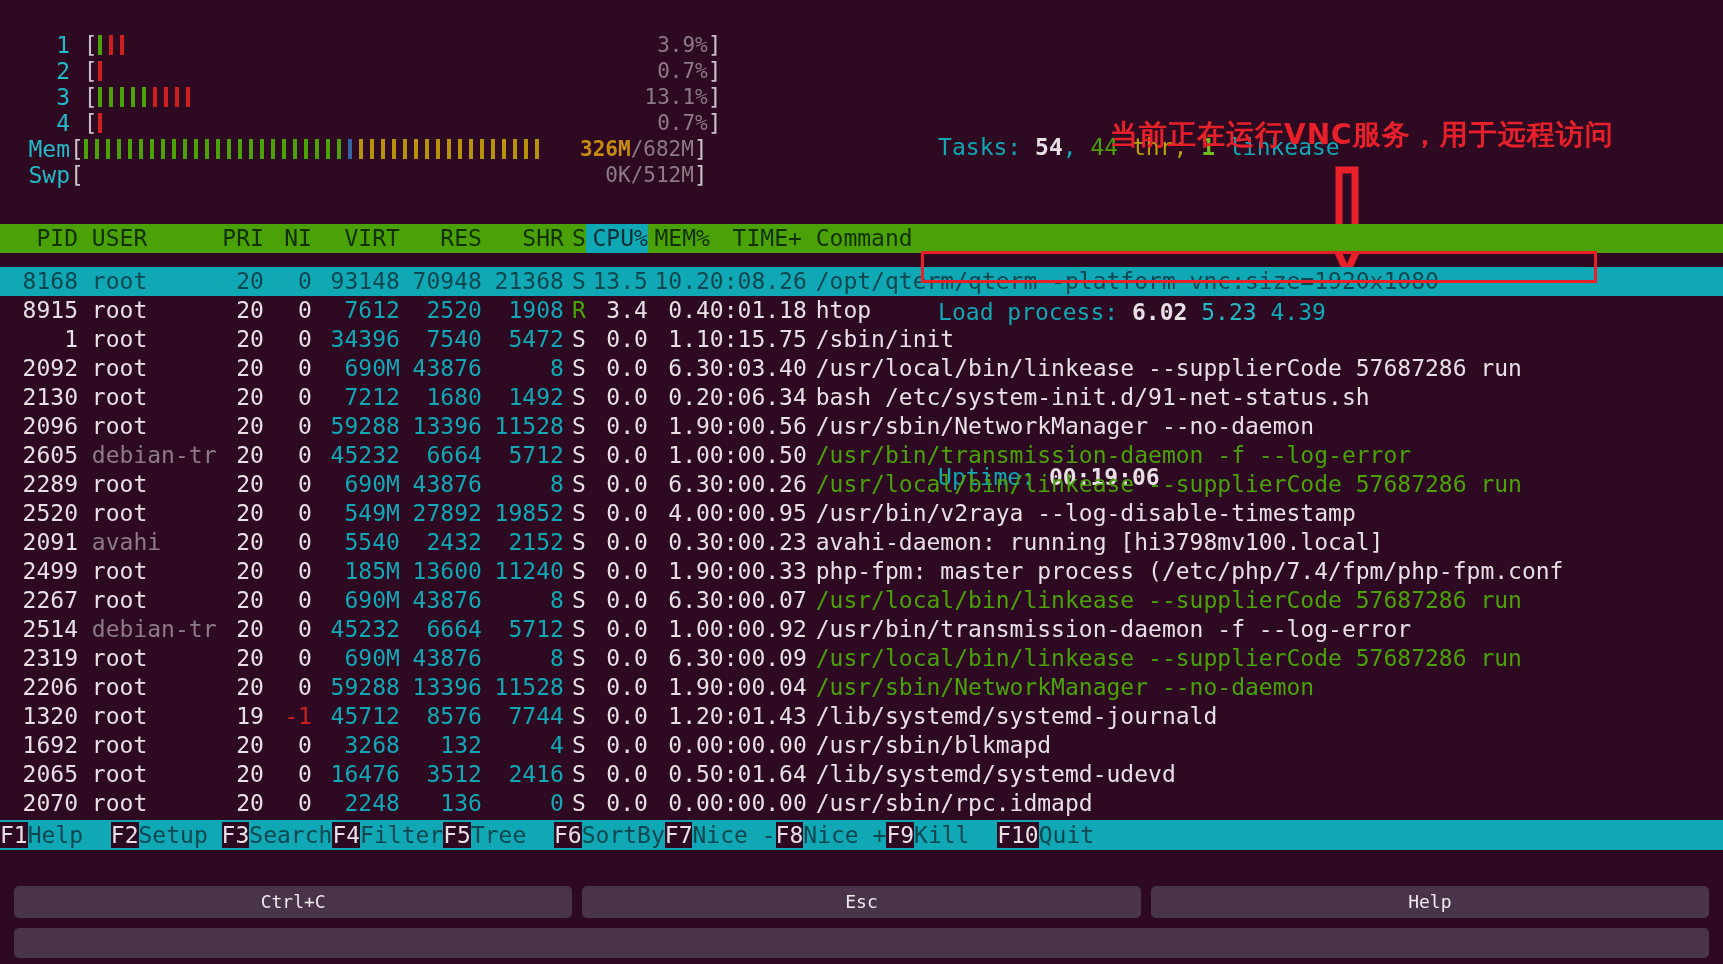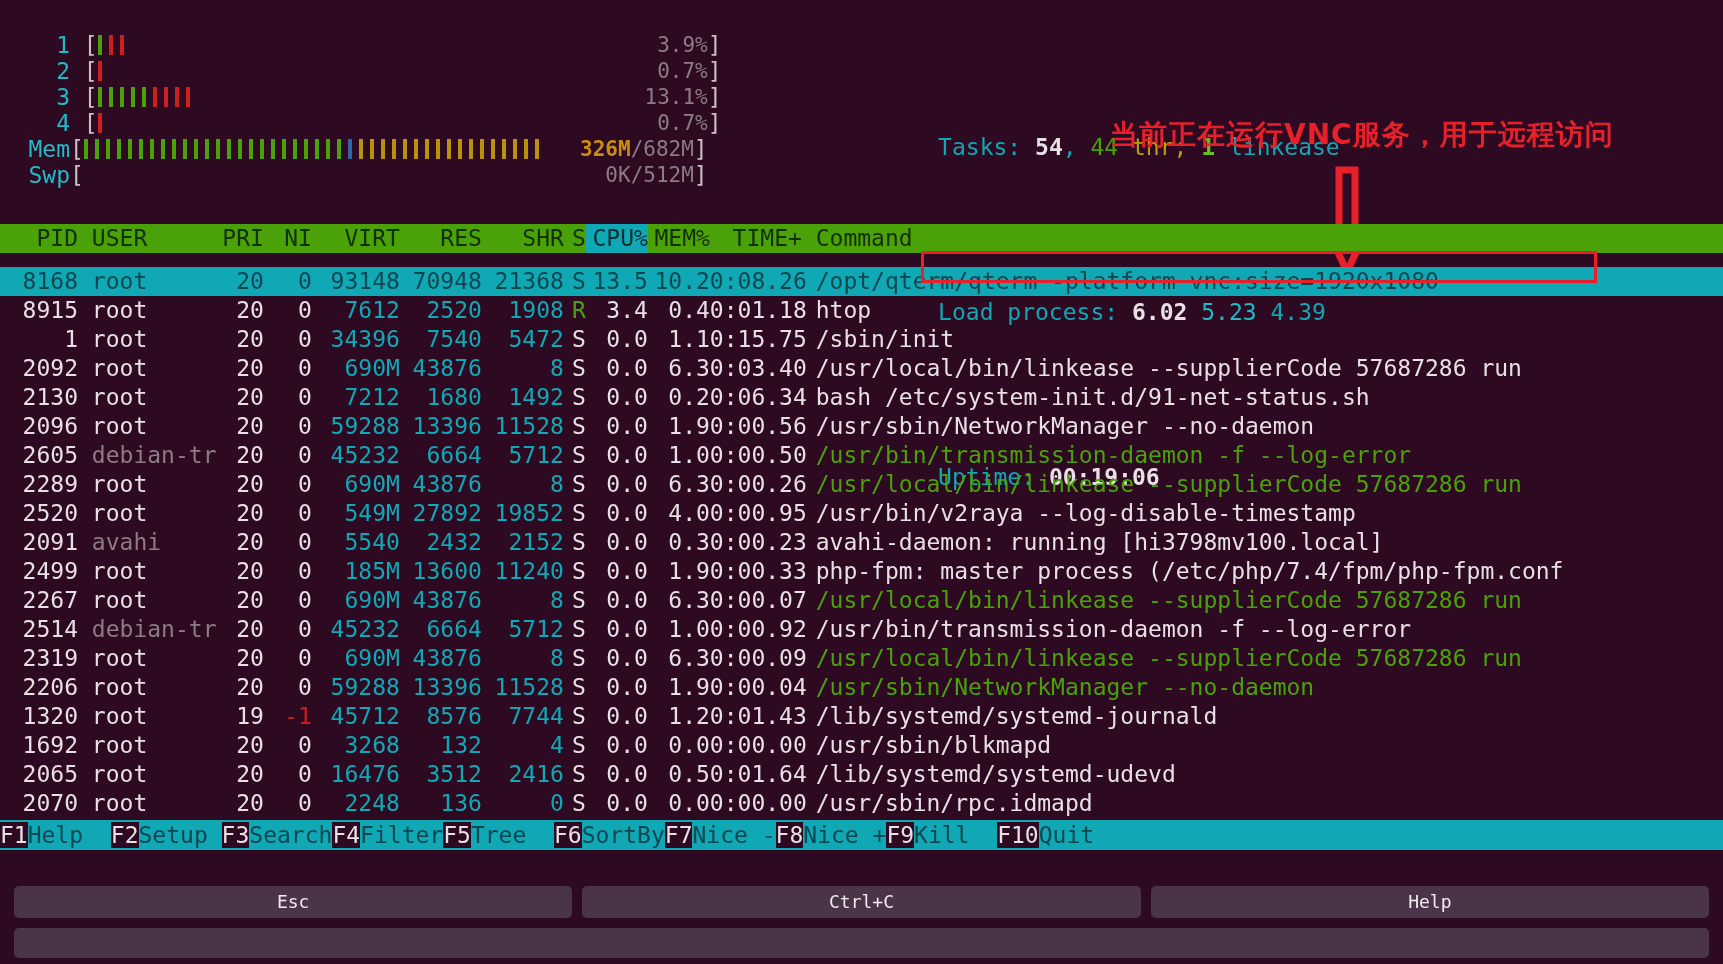--- a/index.html
+++ b/index.html
@@ -204,21 +204,21 @@
       <div class="trow"><span class="c" style="width:78px;text-align:right"><span class="white">2206</span></span><span> </span><span class="cl" style="width:110px"><span class="white">root</span></span><span class="c" style="width:62px;text-align:right"><span class="white">20</span></span><span class="c" style="width:48px;text-align:right"><span class="white">0</span></span><span class="c" style="width:88px;text-align:right"><span class="cyan">59288</span></span><span class="c" style="width:82px;text-align:right"><span class="cyan">13396</span></span><span class="c" style="width:82px;text-align:right"><span class="cyan">11528</span></span><span class="c" style="width:22px;text-align:right"><span class="white">S</span></span><span class="c" style="width:62px;text-align:right"><span class="white">0.0</span></span><span class="c" style="width:62px;text-align:right"><span class="white">1.9</span></span><span class="c" style="width:92px;text-align:right"><span class="white">0:00.04</span></span><span> </span><span class="cl"><span class="green">/usr/sbin/NetworkManager --no-daemon</span></span></div>
       <div class="trow"><span class="c" style="width:78px;text-align:right"><span class="white">1320</span></span><span> </span><span class="cl" style="width:110px"><span class="white">root</span></span><span class="c" style="width:62px;text-align:right"><span class="white">19</span></span><span class="c" style="width:48px;text-align:right"><span class="red">-1</span></span><span class="c" style="width:88px;text-align:right"><span class="cyan">45712</span></span><span class="c" style="width:82px;text-align:right"><span class="cyan">8576</span></span><span class="c" style="width:82px;text-align:right"><span class="cyan">7744</span></span><span class="c" style="width:22px;text-align:right"><span class="white">S</span></span><span class="c" style="width:62px;text-align:right"><span class="white">0.0</span></span><span class="c" style="width:62px;text-align:right"><span class="white">1.2</span></span><span class="c" style="width:92px;text-align:right"><span class="white">0:01.43</span></span><span> </span><span class="cl"><span class="white">/lib/systemd/systemd-journald</span></span></div>
       <div class="trow"><span class="c" style="width:78px;text-align:right"><span class="white">1692</span></span><span> </span><span class="cl" style="width:110px"><span class="white">root</span></span><span class="c" style="width:62px;text-align:right"><span class="white">20</span></span><span class="c" style="width:48px;text-align:right"><span class="white">0</span></span><span class="c" style="width:88px;text-align:right"><span class="cyan">3268</span></span><span class="c" style="width:82px;text-align:right"><span class="cyan">132</span></span><span class="c" style="width:82px;text-align:right"><span class="cyan">4</span></span><span class="c" style="width:22px;text-align:right"><span class="white">S</span></span><span class="c" style="width:62px;text-align:right"><span class="white">0.0</span></span><span class="c" style="width:62px;text-align:right"><span class="white">0.0</span></span><span class="c" style="width:92px;text-align:right"><span class="white">0:00.00</span></span><span> </span><span class="cl"><span class="white">/usr/sbin/blkmapd</span></span></div>
       <div class="trow"><span class="c" style="width:78px;text-align:right"><span class="white">2065</span></span><span> </span><span class="cl" style="width:110px"><span class="white">root</span></span><span class="c" style="width:62px;text-align:right"><span class="white">20</span></span><span class="c" style="width:48px;text-align:right"><span class="white">0</span></span><span class="c" style="width:88px;text-align:right"><span class="cyan">16476</span></span><span class="c" style="width:82px;text-align:right"><span class="cyan">3512</span></span><span class="c" style="width:82px;text-align:right"><span class="cyan">2416</span></span><span class="c" style="width:22px;text-align:right"><span class="white">S</span></span><span class="c" style="width:62px;text-align:right"><span class="white">0.0</span></span><span class="c" style="width:62px;text-align:right"><span class="white">0.5</span></span><span class="c" style="width:92px;text-align:right"><span class="white">0:01.64</span></span><span> </span><span class="cl"><span class="white">/lib/systemd/systemd-udevd</span></span></div>
       <div class="trow"><span class="c" style="width:78px;text-align:right"><span class="white">2070</span></span><span> </span><span class="cl" style="width:110px"><span class="white">root</span></span><span class="c" style="width:62px;text-align:right"><span class="white">20</span></span><span class="c" style="width:48px;text-align:right"><span class="white">0</span></span><span class="c" style="width:88px;text-align:right"><span class="cyan">2248</span></span><span class="c" style="width:82px;text-align:right"><span class="cyan">136</span></span><span class="c" style="width:82px;text-align:right"><span class="cyan">0</span></span><span class="c" style="width:22px;text-align:right"><span class="white">S</span></span><span class="c" style="width:62px;text-align:right"><span class="white">0.0</span></span><span class="c" style="width:62px;text-align:right"><span class="white">0.0</span></span><span class="c" style="width:92px;text-align:right"><span class="white">0:00.00</span></span><span> </span><span class="cl"><span class="white">/usr/sbin/rpc.idmapd</span></span></div>
     </div>
 
   <div class="fnbar" id="fnbar"><span class="fnkey">F1</span><span>Help  </span><span class="fnkey">F2</span><span>Setup </span><span class="fnkey">F3</span><span>Search</span><span class="fnkey">F4</span><span>Filter</span><span class="fnkey">F5</span><span>Tree  </span><span class="fnkey">F6</span><span>SortBy</span><span class="fnkey">F7</span><span>Nice -</span><span class="fnkey">F8</span><span>Nice +</span><span class="fnkey">F9</span><span>Kill  </span><span class="fnkey">F10</span><span>Quit</span></div>
 
   <div class="btnrow" id="btnrow">
+      <div class="btn">Ctrl+C</div>
       <div class="btn">Esc</div>
-      <div class="btn">Ctrl+C</div>
       <div class="btn">Help</div>
     </div>
 
   <div class="inputbar" placeholder=""></div>
 
 <div style="position: absolute; left: 921px; top: 251px; width: 676px; height: 32px; border: 3px solid rgb(232, 32, 42); box-sizing: border-box; pointer-events: none;"></div>
   </div>
 
 </body></html>

